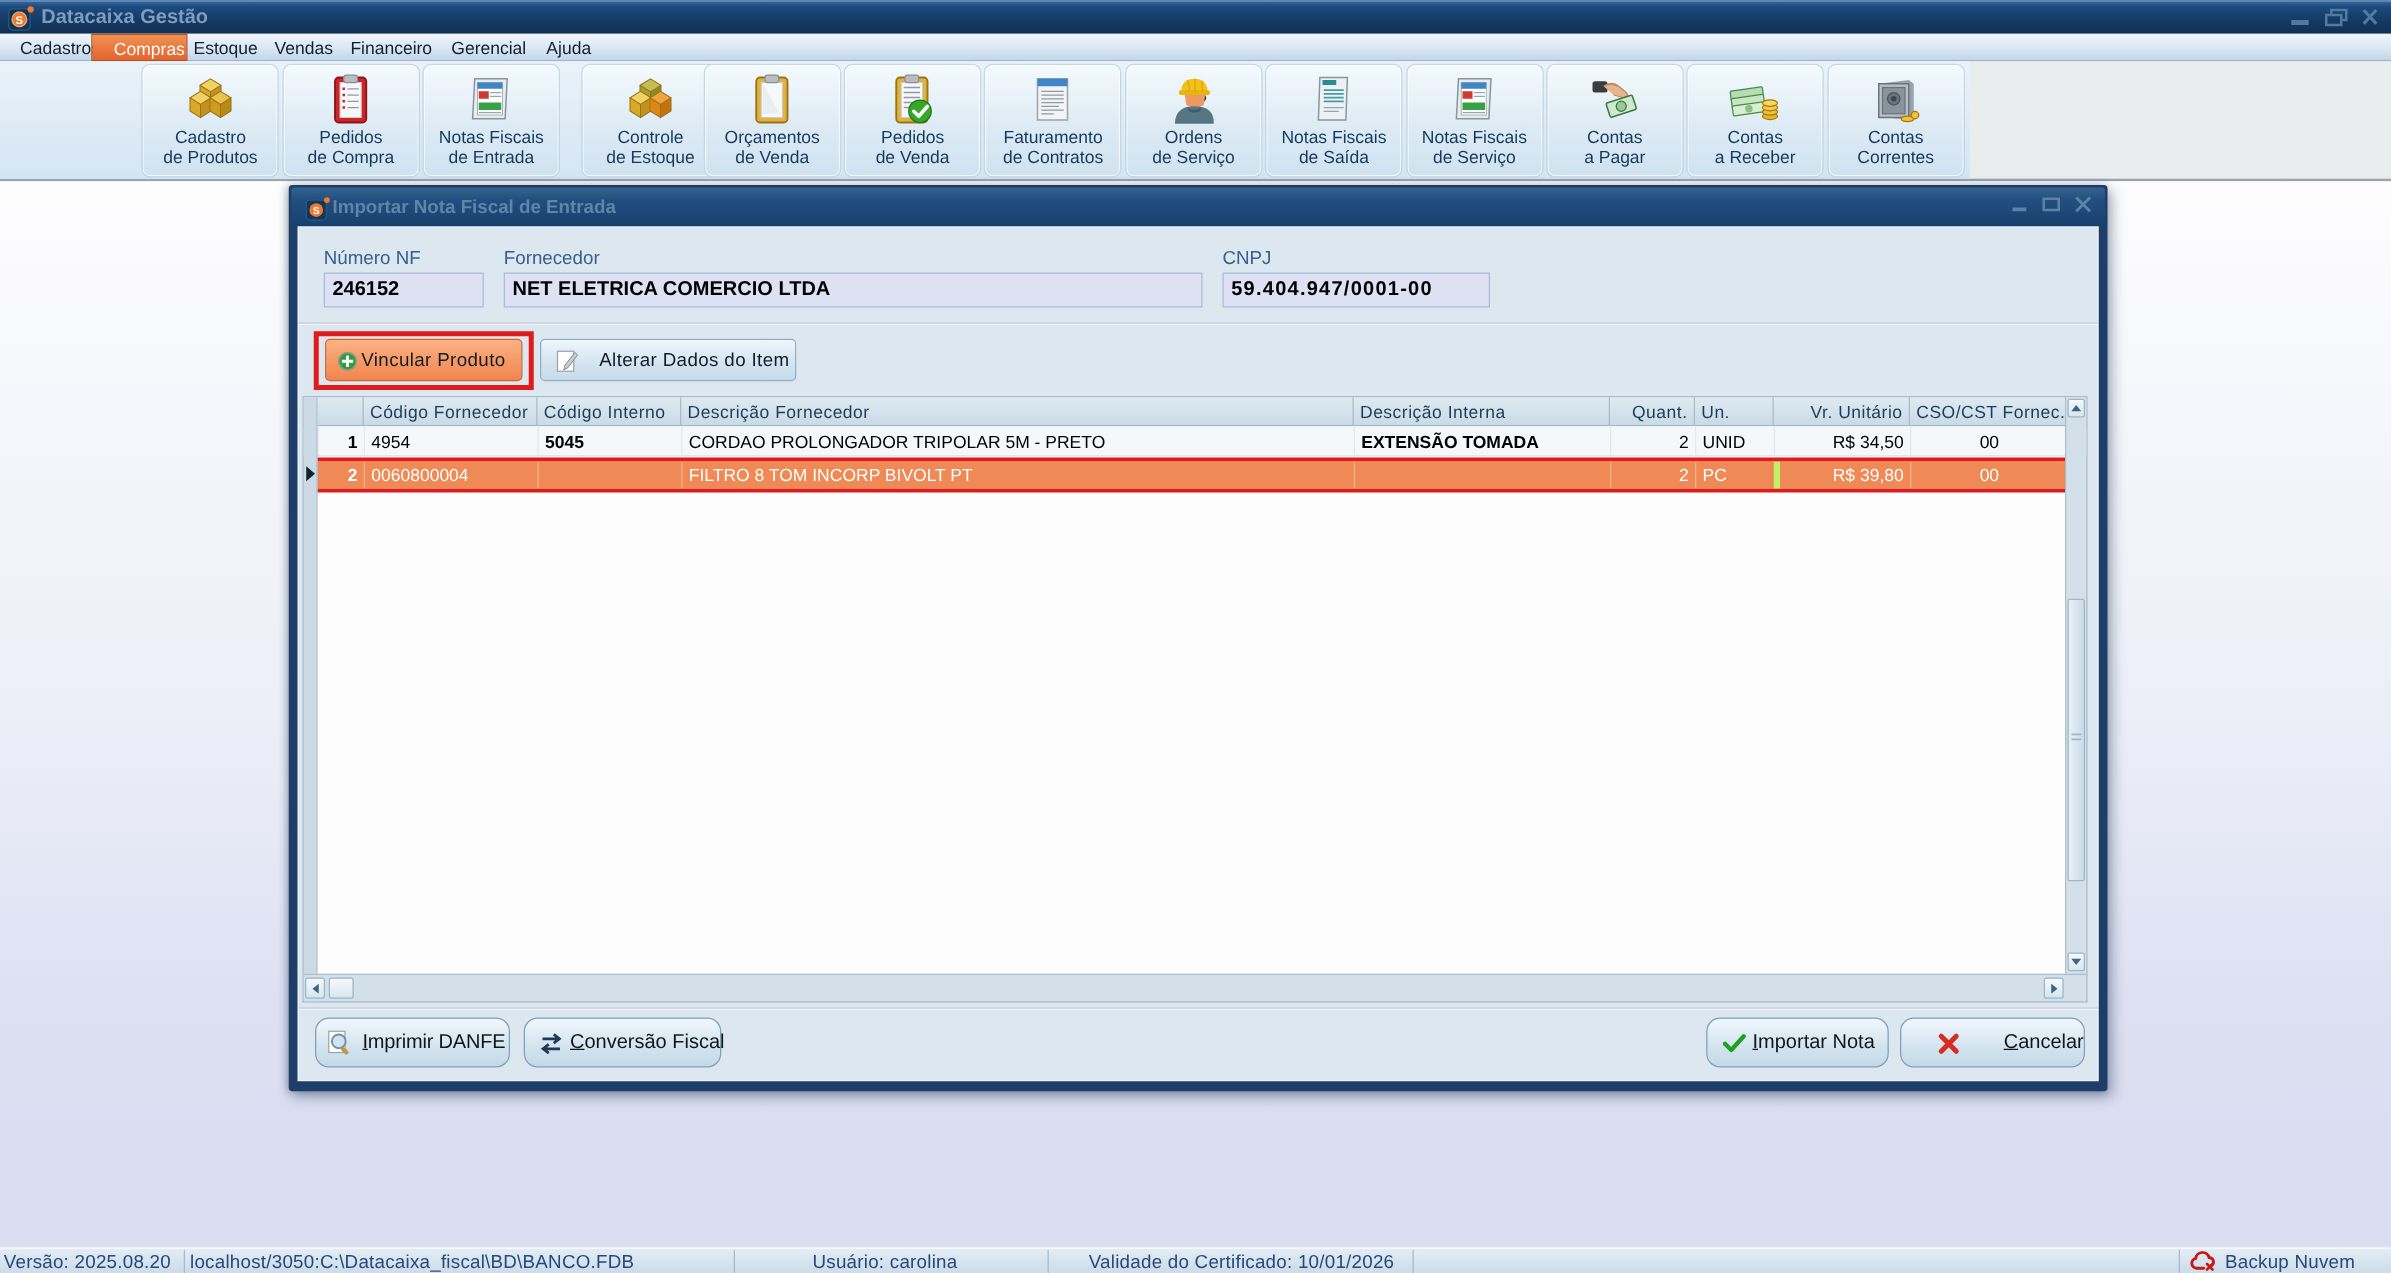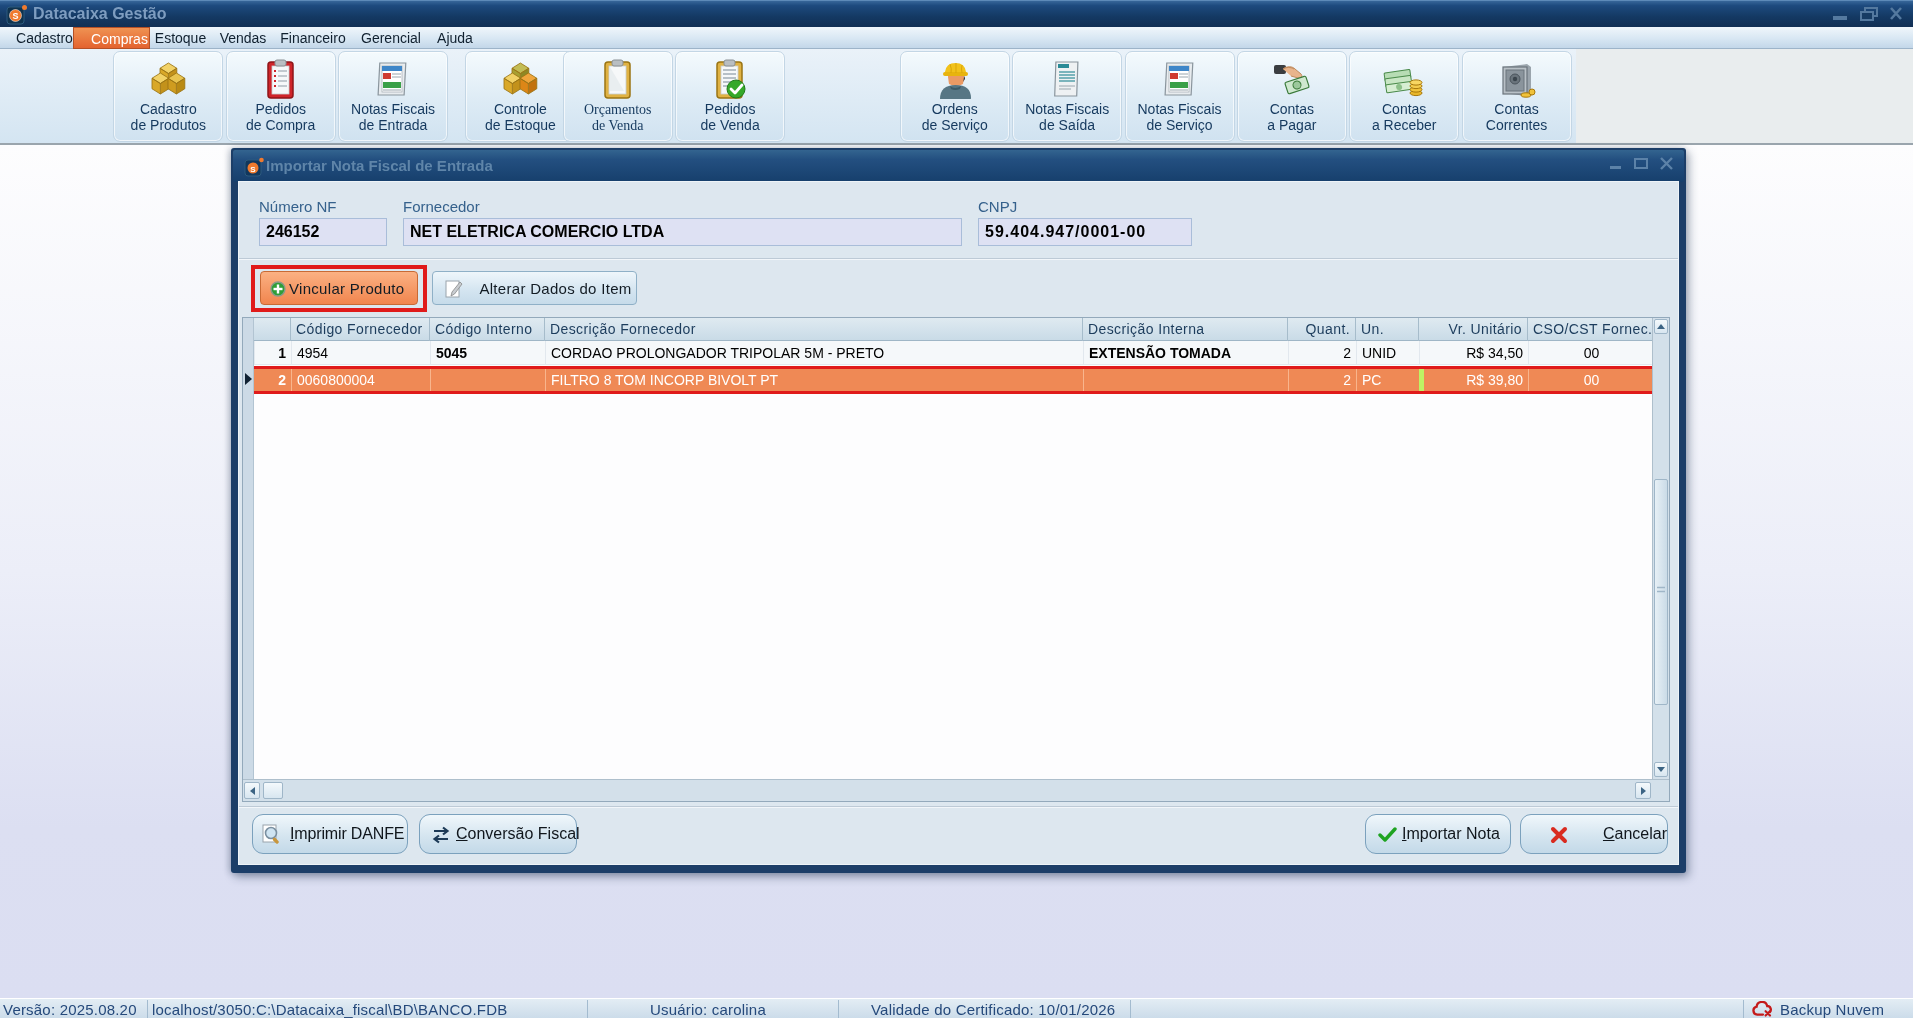--- a/index.html
+++ b/index.html
@@ -195,21 +195,21 @@
           </g>
           <g transform="translate(21,14) scale(1.05)">
             <path d="M0 5 L8 0 L16 5 L8 10 Z" fill="#f0a53c"></path>
             <path d="M0 5 L8 10 L8 20 L0 15 Z" fill="#dd8617"></path>
             <path d="M16 5 L8 10 L8 20 L16 15 Z" fill="#c2720e"></path>
             <path d="M0 5 L8 0 L16 5 L8 10 Z M0 5 L8 10 L8 20 L0 15 L0 5 M16 5 L8 10 M8 20 L16 15 L16 5" stroke="#9a7413" stroke-width=".8" fill="none"></path>
           </g>
         </svg>
         <div class="lbl">Controle<br>de Estoque</div>
       </div>
-      <div class="tbtn" style="left: 562.75px; font-family: Liberation Serif, serif;">
+      <div class="tbtn" style="left: 562.75px;">
         <svg width="42" height="42" viewBox="0 0 42 42">
           <rect x="8" y="3" width="25" height="36" rx="3" fill="#e0b243" stroke="#9a7413" stroke-width="1.5"></rect>
           <rect x="12" y="7" width="17" height="28" fill="#f6f8f9" stroke="#c8ccd0" stroke-width=".8"></rect>
           <rect x="15" y="1" width="11" height="6" rx="2" fill="#b9bec2" stroke="#8a9094" stroke-width="1"></rect>
           <path d="M13 8 L27 32 L13 32 Z" fill="#e6ebee" opacity=".8"></path>
         </svg>
         <div class="lbl">Orçamentos<br>de Venda</div>
       </div>
       <div class="tbtn" style="left: 675.1px;">
         <svg width="42" height="42" viewBox="0 0 42 42">
@@ -220,20 +220,36 @@
             <line x1="14" y1="11" x2="27" y2="11"></line>
             <line x1="14" y1="15" x2="27" y2="15"></line>
             <line x1="14" y1="19" x2="27" y2="19"></line>
             <line x1="14" y1="23" x2="27" y2="23"></line>
             <line x1="14" y1="27" x2="27" y2="27"></line>
           </g>
           <circle cx="27" cy="30" r="9" fill="#35a829" stroke="#1f7a18" stroke-width="1"></circle>
           <path d="M22 30 L26 34 L33 26" stroke="#fff" stroke-width="2.8" fill="none" stroke-linecap="round" stroke-linejoin="round"></path>
         </svg>
         <div class="lbl">Pedidos<br>de Venda</div>
+      </div>
+      <div class="tbtn" style="left: 787.45px;">
+        <svg width="42" height="42" viewBox="0 0 42 42">
+          <rect x="9" y="4" width="24" height="33" fill="#f2f4f6" stroke="#9aa4ab" stroke-width="1.2"></rect>
+          <rect x="9" y="4" width="24" height="6" fill="#3e86c8"></rect>
+          <g stroke="#8e9aa4" stroke-width="1">
+            <line x1="12" y1="14" x2="30" y2="14"></line>
+            <line x1="12" y1="17" x2="30" y2="17"></line>
+            <line x1="12" y1="20" x2="30" y2="20"></line>
+            <line x1="12" y1="23" x2="30" y2="23"></line>
+            <line x1="12" y1="26" x2="26" y2="26"></line>
+            <line x1="12" y1="29" x2="30" y2="29"></line>
+            <line x1="12" y1="32" x2="22" y2="32"></line>
+          </g>
+        </svg>
+        <div class="lbl">Faturamento<br>de Contratos</div>
       </div>
       <div class="tbtn" style="left: 899.8px;">
         <svg width="42" height="42" viewBox="0 0 42 42">
           <path d="M27 16 q4 0 4 4 l-2 3 -3 -1 Z" fill="#2e3134"></path>
           <path d="M14 18 q0 -8 8 -8 q8 0 8 8 l-1 7 q-7 4 -14 0 Z" fill="#eb9a64"></path>
           <path d="M11 13 q1 -9 10.5 -9 q9.5 0 10.5 9 l0.5 2 h-22 Z" fill="#f2c21a"></path>
           <rect x="9" y="13" width="25" height="4" rx="2" fill="#e8b40e"></rect>
           <path d="M16 5 q2 5 1 9 M22 4 v10 M28 6 q-1 4 0 8" stroke="#d9a50a" stroke-width="1" fill="none"></path>
           <path d="M6 40 q0 -14 15.5 -14 q15.5 0 15.5 13 l-0.2 1 h-30 Z" fill="#577684"></path>
           <path d="M16 27 q5 4 11 0 l-1 3 q-5 2 -9 0 Z" fill="#3d5a66"></path>

